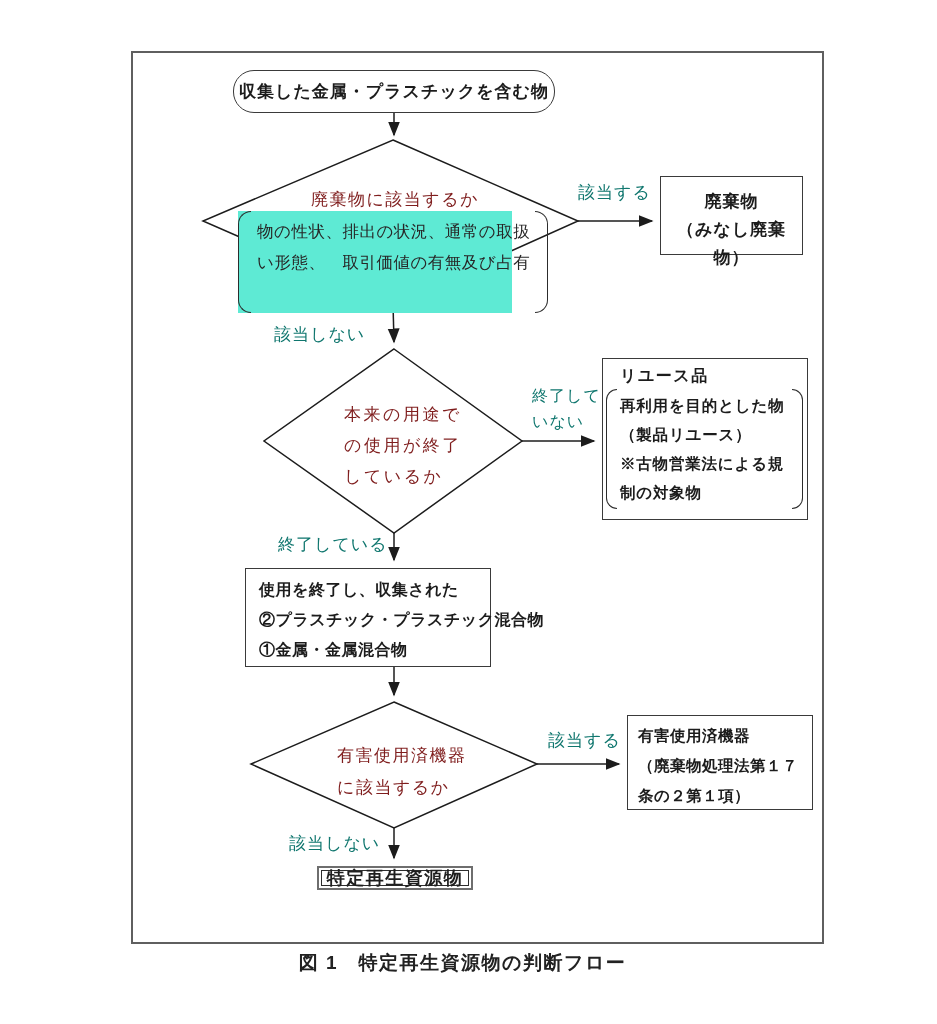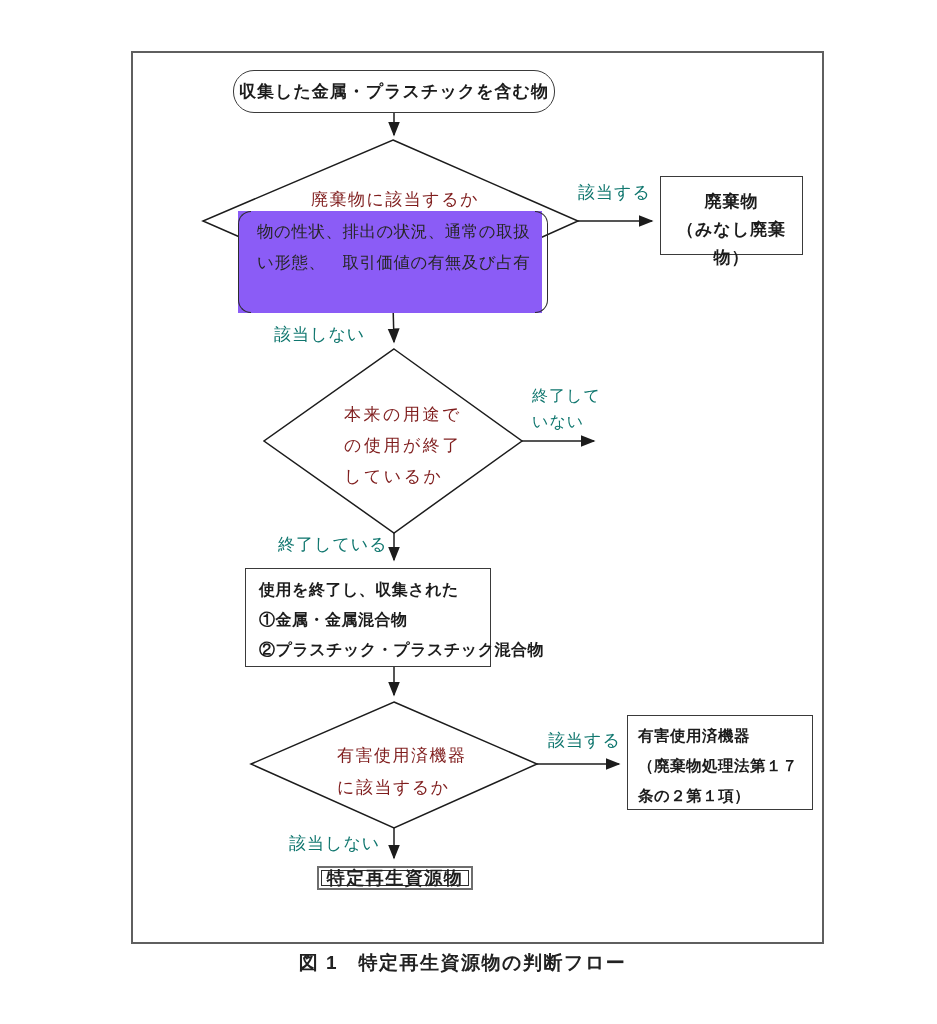--- a/index.html
+++ b/index.html
@@ -21,22 +21,22 @@
   .nowrap{white-space:nowrap;}
   .label{position:absolute;z-index:3;font-family:Liberation Mono, monospace;color:#0f766e;font-size:17px;letter-spacing:1px;white-space:nowrap;}
   .dtext{position:absolute;z-index:3;font-family:"Liberation Serif",serif;color:#7f1d1d;}
   
   .br{flex:0 0 12px;width:12px;}
   .br-l{border:1.5px solid #2c2c2c;border-right:none;border-radius:15px 0 0 15px;}
   .br-r{border:1.5px solid #2c2c2c;border-left:none;border-radius:0 15px 15px 0;}
   .note-flex{display:flex;align-items:stretch;}
   
   .d1-note{
-    position:absolute;left:238px;top:211px;width:304px;height:102px;
-    background:#8b5cf6;z-index:2;display:flex;align-items:stretch;
+    position:absolute;left:238px;top:211px;width:274px;height:102px;
+    background:#5eead4;z-index:2;display:flex;align-items:stretch;
   }
   .d1-note .txt{
     flex:1;padding:5px 5px 0 6px;font-family:"Liberation Serif",serif;
     font-size:16.5px;line-height:31px;letter-spacing:0.5px;color:#272727;white-space:nowrap;
   }
   
   .reuse-title{padding:7px 0 0 17px;font-size:16px;letter-spacing:1.5px;}
   .reuse-note{margin:2px 4px 0 3px;height:120px;}
   .reuse-note .txt{
     flex:1;padding:2px 0 0 3px;font-size:15.5px;line-height:29px;
@@ -104,25 +104,38 @@
     <div>廃棄物</div>
     <div>（みなし廃棄物）</div>
   </div>
 
   <div class="dtext" style="left:344px;top:399px;font-size:17px;line-height:31px;letter-spacing:2.5px;white-space:nowrap;">
     <div>本来の用途で</div>
     <div>の使用が終了</div>
     <div>しているか</div>
   </div>
 
+  <div class="box gothic" style="left:602px;top:358px;width:206px;height:162px;">
+    <div class="reuse-title nowrap">リユース品</div>
+    <div class="note-flex reuse-note">
+      <div class="br br-l" style="flex-basis:10px;width:10px;"></div>
+      <div class="txt">
+        <div>再利用を目的とした物</div>
+        <div>（製品リユース）</div>
+        <div>※古物営業法による規</div>
+        <div>制の対象物</div>
+      </div>
+      <div class="br br-r" style="flex-basis:10px;width:10px;"></div>
+    </div>
+  </div>
 
   <div class="box gothic" style="left:245px;top:568px;width:246px;height:99px;font-size:16px;letter-spacing:0.5px;line-height:30px;padding:6px 0 0 13px;white-space:nowrap;">
     <div>使用を終了し、収集された</div>
+    <div>②プラスチック・プラスチック混合物</div>
     <div>①金属・金属混合物</div>
-    <div>②プラスチック・プラスチック混合物</div>
   </div>
 
   <div class="dtext" style="left:337px;top:740px;font-size:17px;line-height:32px;letter-spacing:1.5px;white-space:nowrap;">
     <div>有害使用済機器</div>
     <div>に該当するか</div>
   </div>
 
   <div class="box" style="left:627px;top:715px;width:186px;height:95px;font-size:15.5px;font-weight:600;letter-spacing:0.5px;line-height:30px;padding:5px 0 0 10px;white-space:nowrap;">
     <div style="font-weight:700;">有害使用済機器</div>
     <div>（廃棄物処理法第１７</div>

